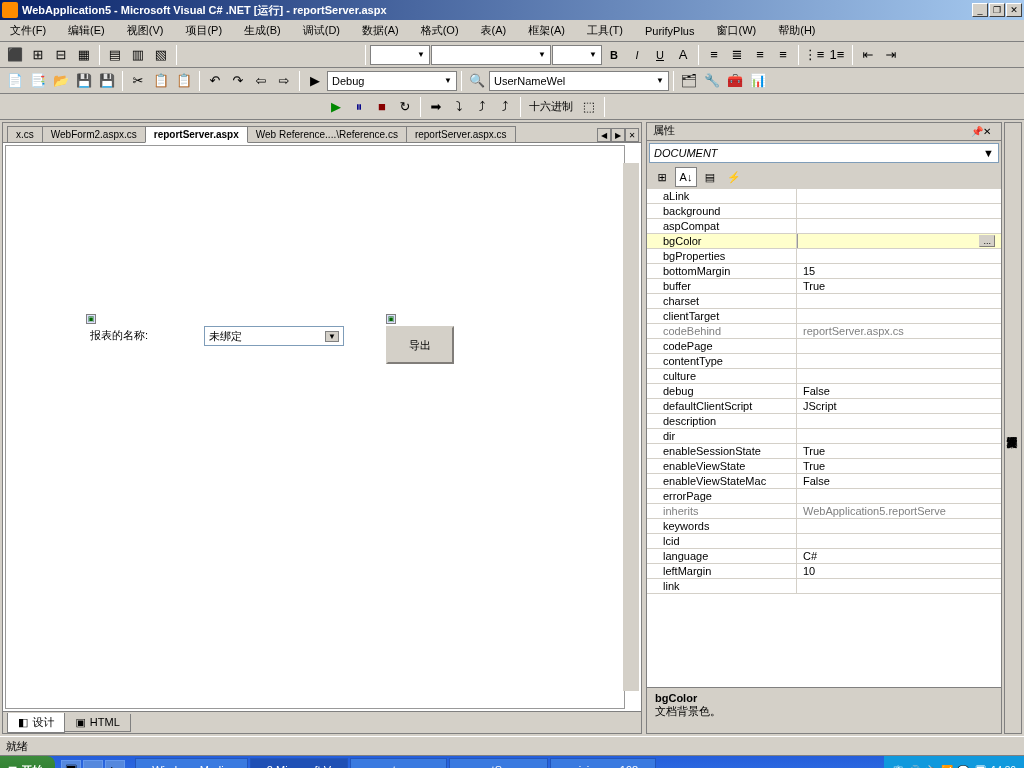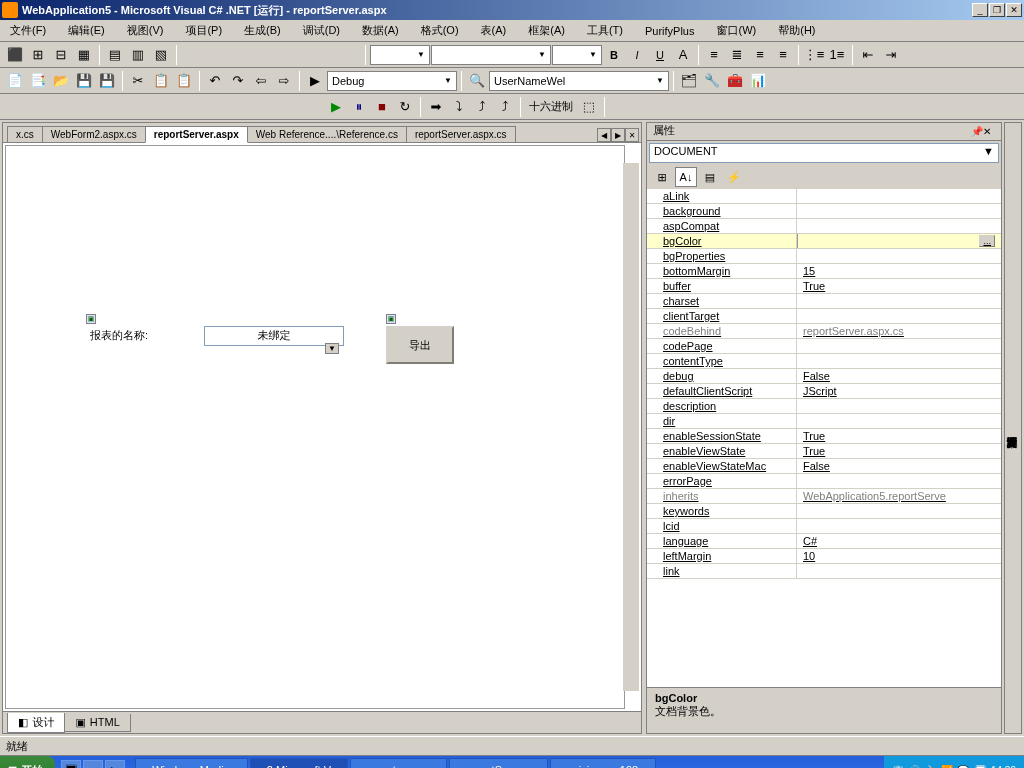--- a/index.html
+++ b/index.html
@@ -19,37 +19,37 @@
 .main { display:flex; height: 616px; }
 .editor-area { flex:1; display:flex; flex-direction:column; border:1px solid #808080; background:#fff; margin:2px;}
 .tabs { height:20px; display:flex; background:#d4d0c8; border-bottom:1px solid #808080; align-items:flex-end; padding-left:4px;}
 .tab { padding:2px 8px; border:1px solid #808080; border-bottom:none; background:#d4d0c8; margin-right:-1px; cursor:pointer; font-size:10px;}
 .tab.active { background:#fff; font-weight:bold; border-bottom:1px solid #fff; position:relative; top:1px;}
 .tabnav { margin-left:auto; display:flex; gap:0; padding-right:2px;}
 .tabnav span { width:14px; height:14px; border:1px solid #808080; background:#d4d0c8; display:flex; align-items:center; justify-content:center; cursor:pointer; font-size:8px;}
 .design-surface { flex:1; background-image: radial-gradient(circle, #808080 0.5px, transparent 0.5px); background-size:8px 8px; background-color:#fff; position:relative; border:1px solid #999; margin:2px 16px 2px 2px;}
 .scroll-v { position:absolute; right:2px; top:20px; bottom:20px; width:16px; background:#d4d0c8;}
 .design-label { position:absolute; padding:2px 4px; font-size:11px;}
-.design-select { position:absolute; border:1px solid #7f9db9; background:#fff; padding:1px 4px; display:flex; align-items:center;flex-direction:column;}
+.design-select { position:absolute; border:1px solid #7f9db9; background:#fff; padding:1px 4px; display:flex; align-items:center;}
 .design-select .dd { margin-left:auto; width:14px; text-align:center; background:#d4d0c8; border:1px solid #808080; font-size:8px;}
 .design-button { position:absolute; border:2px outset #d4d0c8; background:#d4d0c8; display:flex; align-items:center; justify-content:center; cursor:pointer;}
 .tiny-marker { position:absolute; width:10px; height:10px; border:1px solid #808080; background:#e0e0ff; font-size:7px; display:flex; align-items:center; justify-content:center; color:#060;}
 .bottom-tabs { height:22px; display:flex; background:#d4d0c8; border-top:1px solid #808080; align-items:center; padding-left:4px;}
 .btab { padding:2px 10px; border:1px solid #808080; border-top:none; background:#d4d0c8; margin-right:-1px; cursor:pointer; display:flex; align-items:center; gap:4px;}
 .btab.active { background:#fff;}
 .props-panel { width:356px; display:flex; flex-direction:column; border:1px solid #808080; margin:2px;}
 .props-title { height:18px; background:#d4d0c8; padding:2px 6px; display:flex; align-items:flex-end; border-bottom:1px solid #808080;}
 .props-title span:first-child { flex:1;}
 .pin { width:12px; height:12px; cursor:pointer; font-size:10px;}
-.props-combo { margin:2px; border:1px solid #7f9db9; background:#fff; padding:1px 4px; display:flex; height:20px;}
+.props-combo { margin:2px; border:1px solid #7f9db9; background:#fff; padding:1px 4px; display:flex; align-items:center; height:20px;font-style:italic;}
 .props-toolbar { height:24px; display:flex; align-items:center; padding:2px 4px; gap:2px; background:#d4d0c8;}
 .props-toolbar .pbtn { width:22px; height:20px; border:1px solid transparent; display:flex; align-items:center; justify-content:center; cursor:pointer;}
 .props-toolbar .pbtn.active { border:1px solid #808080; background:#fff;}
 .props-grid { flex:1; overflow-y:auto; background:#fff; position:relative;}
-.props-row { display:flex; border-bottom:1px solid #d4d0c8;text-decoration:underline; }
+.props-row { display:flex; border-bottom:1px solid #d4d0c8; }
 .props-row.sel { background:#ffffcc;}
 .props-row.sel .pval { border-left:1px solid #999;}
 .pname { width:150px; padding:1px 6px 1px 16px; border-right:1px solid #d4d0c8;}
 .pname.dis { color:#808080;}
 .pval { flex:1; padding:1px 6px; display:flex; align-items:center;}
 .pval.dis { color:#808080;}
 .pval .ell { margin-left:auto; border:1px outset #d4d0c8; background:#d4d0c8; padding:0 3px; font-size:9px;}
 .props-desc { border-top:1px solid #808080; padding:4px 8px; height:46px; background:#d4d0c8;}
 .props-desc b { display:block;}
 .side-tab { width:18px; background:#d4d0c8; border:1px solid #808080; writing-mode:vertical-rl; padding:6px 2px; margin:2px 2px 2px 0; cursor:pointer; text-align:center;}
@@ -308,20 +308,26 @@
             <span></span>
           </div>
         </div>
         <div class="props-row">
           <div class="pname">contentType</div>
           <div class="pval">
             <span></span>
           </div>
         </div>
         <div class="props-row">
+          <div class="pname">culture</div>
+          <div class="pval">
+            <span></span>
+          </div>
+        </div>
+        <div class="props-row">
           <div class="pname">debug</div>
           <div class="pval">
             <span>False</span>
           </div>
         </div>
         <div class="props-row">
           <div class="pname">defaultClientScript</div>
           <div class="pval">
             <span>JScript</span>
           </div>

